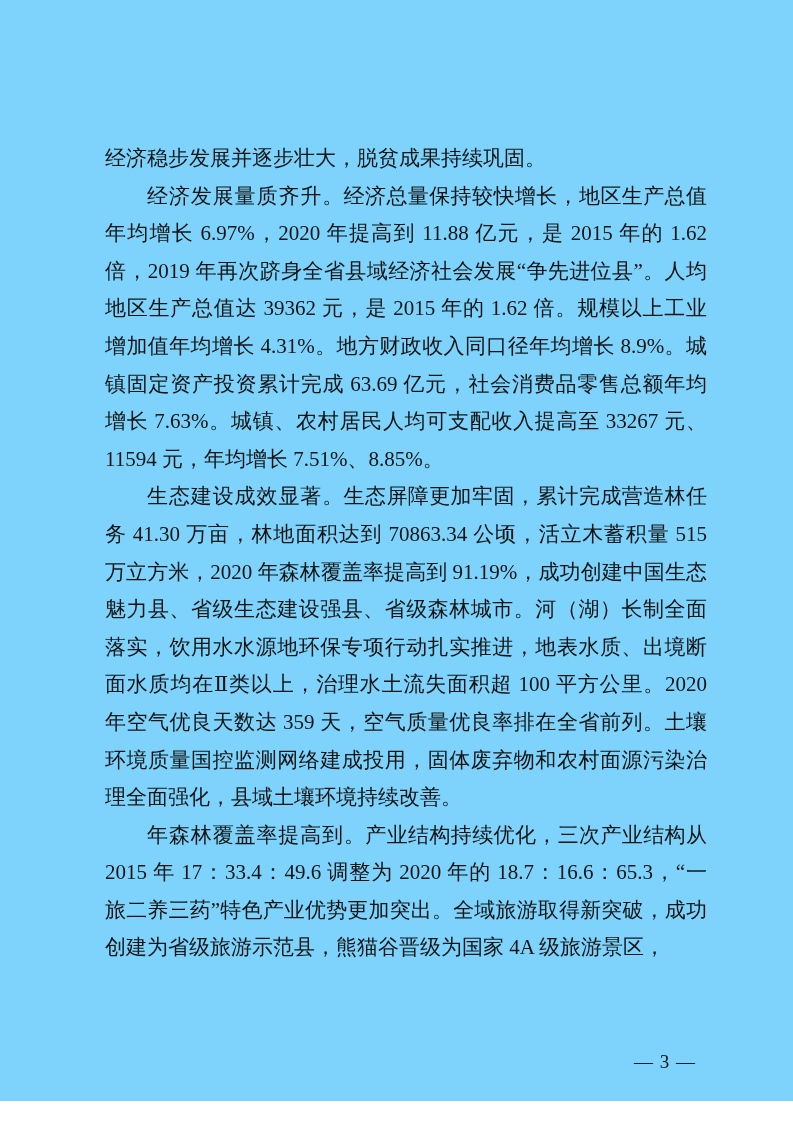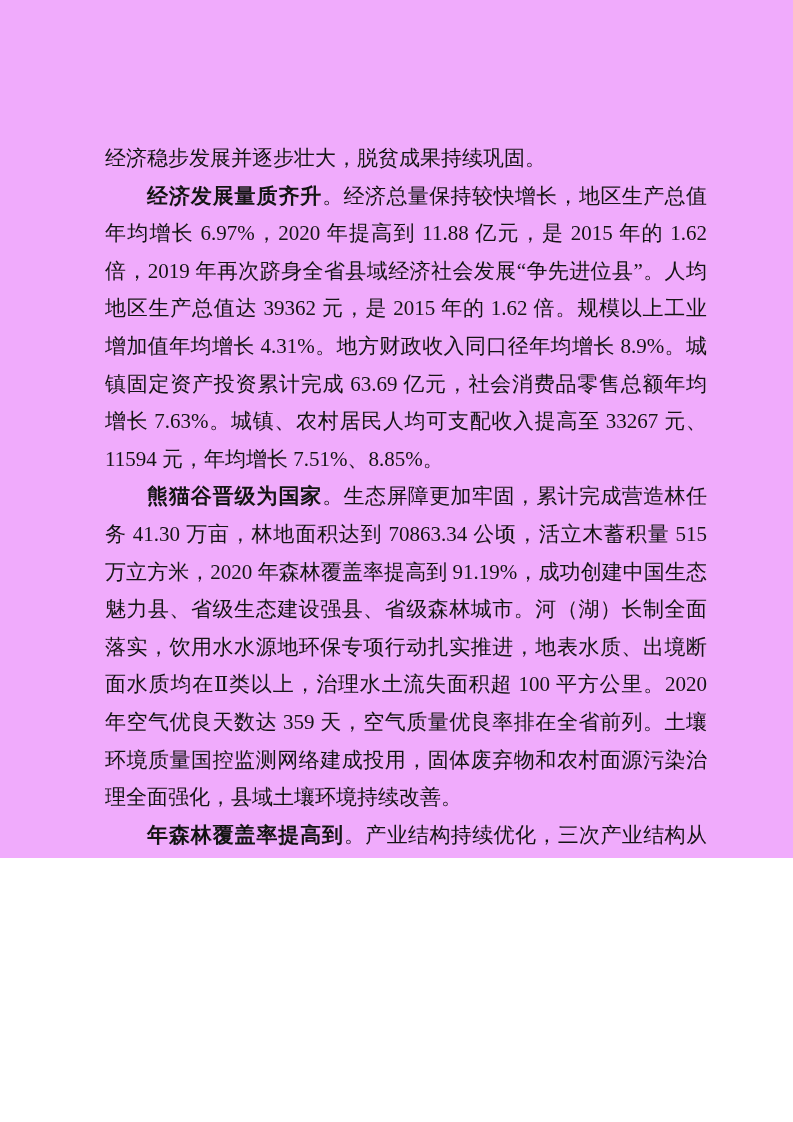--- a/index.html
+++ b/index.html
@@ -8,22 +8,22 @@
     width: 793px;
     height: 1122px;
     position: relative;
     font-family: "Liberation Serif", "DejaVu Serif", serif;
     color: #111111;
   }
   .page {
     position: absolute;
     left: 0; top: 0;
     width: 793px;
-    height: 858px;
-    background: #f0abfc;
+    height: 1101px;
+    background: #7dd3fc;
     overflow: hidden;
   }
   .content {
     position: absolute;
     left: 105px;
     top: 140px;
     width: 602px;
     font-size: 21px;
     line-height: 37.6px;
     text-align: justify;
@@ -31,21 +31,21 @@
     color: #141414;
   }
   .para {
     text-indent: 2em;
     margin: 0;
   }
   .para.no-indent {
     text-indent: 0;
   }
   .lead {
-    font-weight: 700;
+    font-weight: 400;
     letter-spacing: 0.5px;
   }
   .footer {
     position: absolute;
     top: 1048px;
     right: 97px;
     font-size: 19px;
     line-height: 28px;
     color: #111111;
     letter-spacing: 1px;
@@ -54,20 +54,20 @@
 </head>
 <body>
 
 <div class="page">
   <div class="content">
 
     <p class="para no-indent"><span>经济稳步发展并逐步壮大，脱贫成果持续巩固。</span></p>
 
     <p class="para"><strong class="lead">经济发展量质齐升</strong><span>。经济总量保持较快增长，地区生产总值年均增长 6.97%，2020 年提高到 11.88 亿元，是 2015 年的 1.62 倍，2019 年再次跻身全省县域经济社会发展“争先进位县”。人均地区生产总值达 39362 元，是 2015 年的 1.62 倍。规模以上工业增加值年均增长 4.31%。地方财政收入同口径年均增长 8.9%。城镇固定资产投资累计完成 63.69 亿元，社会消费品零售总额年均增长 7.63%。城镇、农村居民人均可支配收入提高至 33267 元、11594 元，年均增长 7.51%、8.85%。</span></p>
 
-    <p class="para"><strong class="lead">熊猫谷晋级为国家</strong><span>。生态屏障更加牢固，累计完成营造林任务 41.30 万亩，林地面积达到 70863.34 公顷，活立木蓄积量 515 万立方米，2020 年森林覆盖率提高到 91.19%，成功创建中国生态魅力县、省级生态建设强县、省级森林城市。河（湖）长制全面落实，饮用水水源地环保专项行动扎实推进，地表水质、出境断面水质均在Ⅱ类以上，治理水土流失面积超 100 平方公里。2020 年空气优良天数达 359 天，空气质量优良率排在全省前列。土壤环境质量国控监测网络建成投用，固体废弃物和农村面源污染治理全面强化，县域土壤环境持续改善。</span></p>
+    <p class="para"><strong class="lead">生态建设成效显著</strong><span>。生态屏障更加牢固，累计完成营造林任务 41.30 万亩，林地面积达到 70863.34 公顷，活立木蓄积量 515 万立方米，2020 年森林覆盖率提高到 91.19%，成功创建中国生态魅力县、省级生态建设强县、省级森林城市。河（湖）长制全面落实，饮用水水源地环保专项行动扎实推进，地表水质、出境断面水质均在Ⅱ类以上，治理水土流失面积超 100 平方公里。2020 年空气优良天数达 359 天，空气质量优良率排在全省前列。土壤环境质量国控监测网络建成投用，固体废弃物和农村面源污染治理全面强化，县域土壤环境持续改善。</span></p>
 
     <p class="para"><strong class="lead">年森林覆盖率提高到</strong><span>。产业结构持续优化，三次产业结构从 2015 年 17：33.4：49.6 调整为 2020 年的 18.7：16.6：65.3，“一旅二养三药”特色产业优势更加突出。全域旅游取得新突破，成功创建为省级旅游示范县，熊猫谷晋级为国家 4A 级旅游景区，</span></p>
 
   </div>
 
   <div class="footer">— 3 —</div>
 </div>
 
 </body></html>

